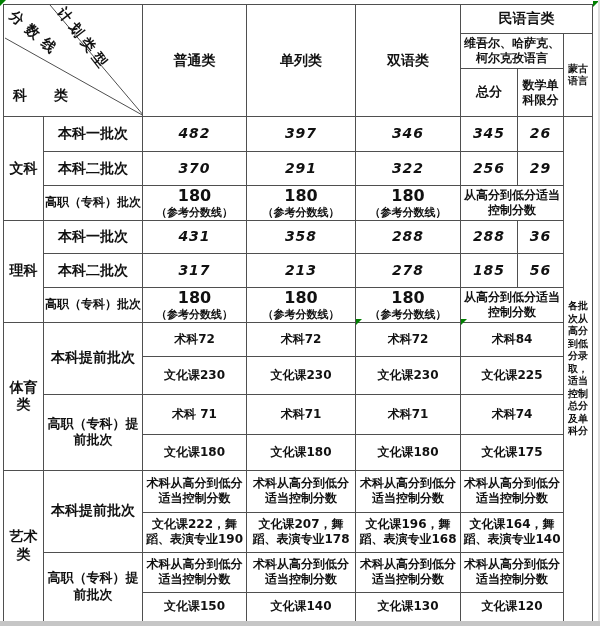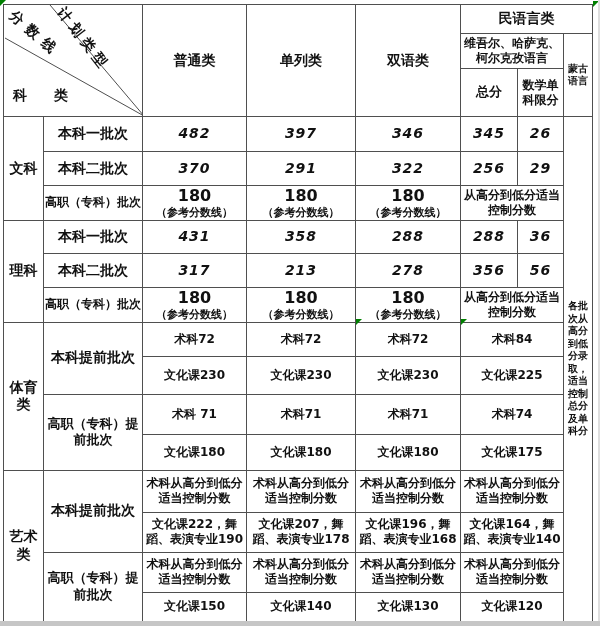--- a/index.html
+++ b/index.html
@@ -126,21 +126,21 @@
       <td class="num">358</td>
       <td class="num">288</td>
       <td class="num">288</td>
       <td class="num">36</td>
     </tr>
     <tr style="height:34px">
       <td class="lbl">本科二批次</td>
       <td class="num">317</td>
       <td class="num">213</td>
       <td class="num">278</td>
-      <td class="num">356</td>
+      <td class="num">185</td>
       <td class="num">56</td>
     </tr>
     <tr style="height:33px">
       <td class="md">高职（专科）批次</td>
       <td class="sm">
         <span class="score-val">180</span>
         <span class="score-note">（参考分数线）</span>
       </td>
       <td class="sm">
         <span class="score-val">180</span>

